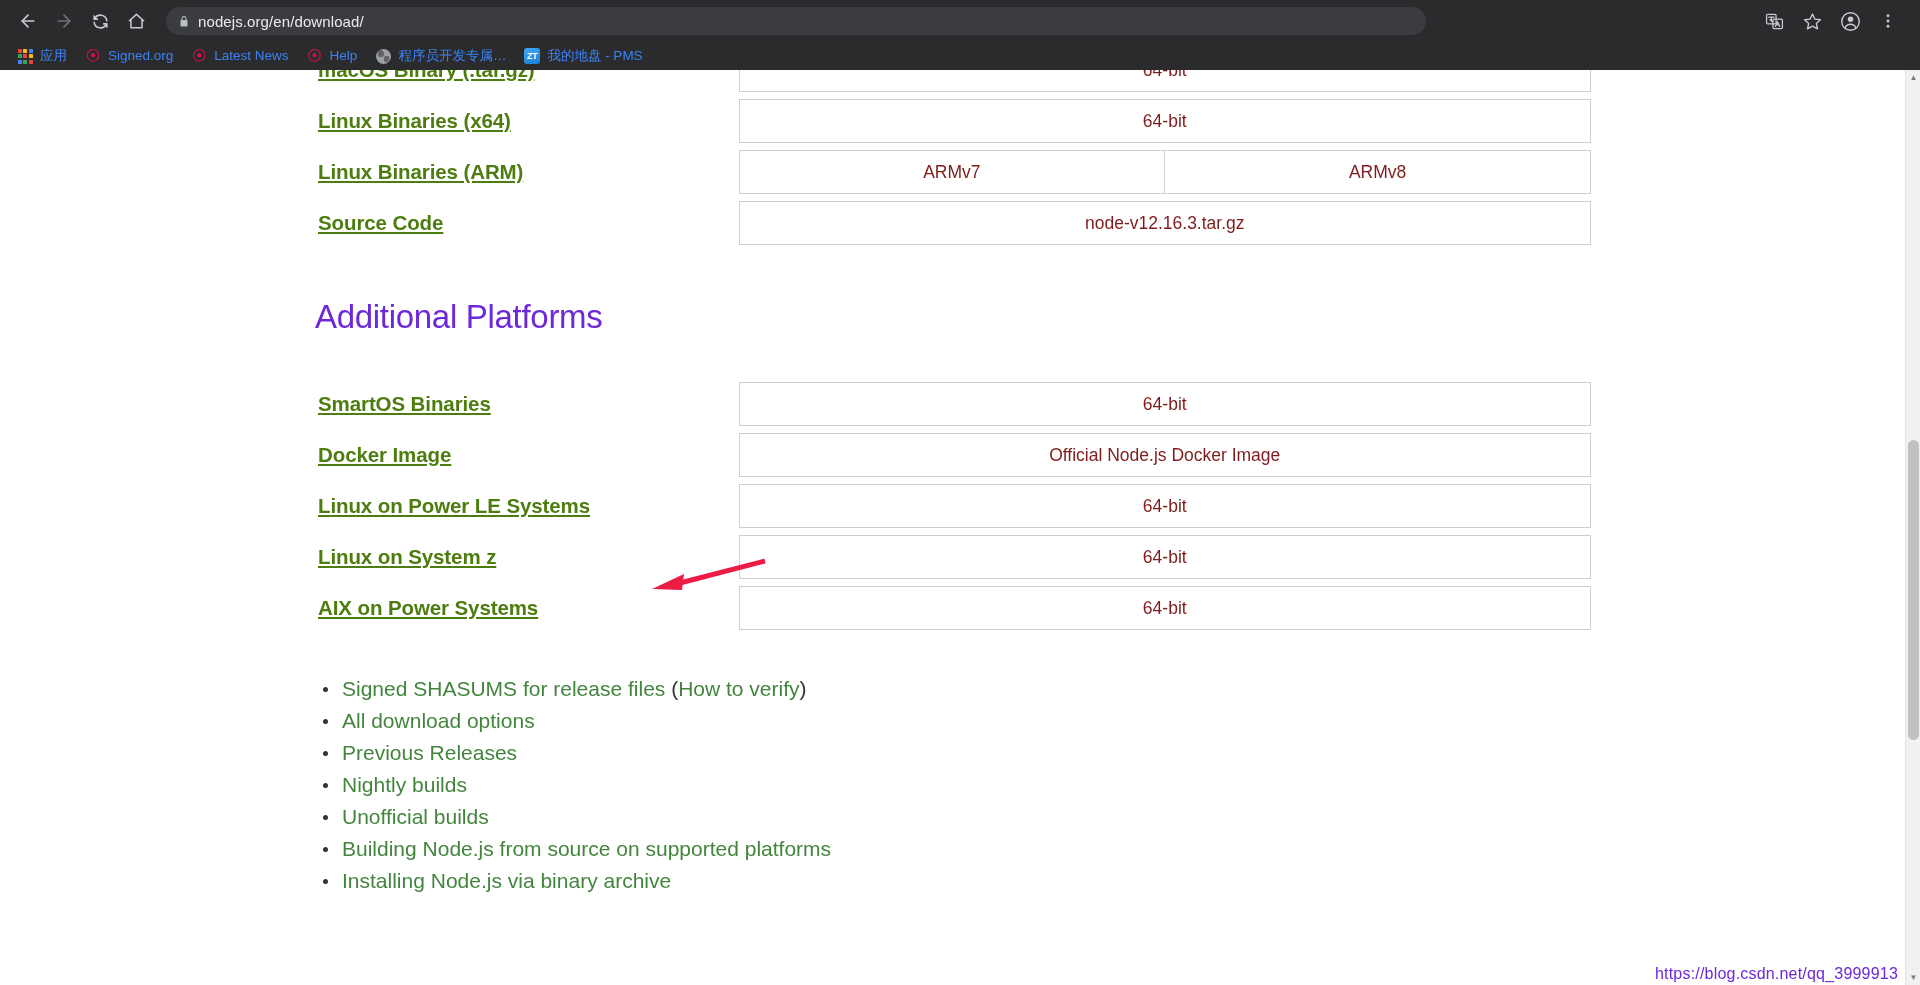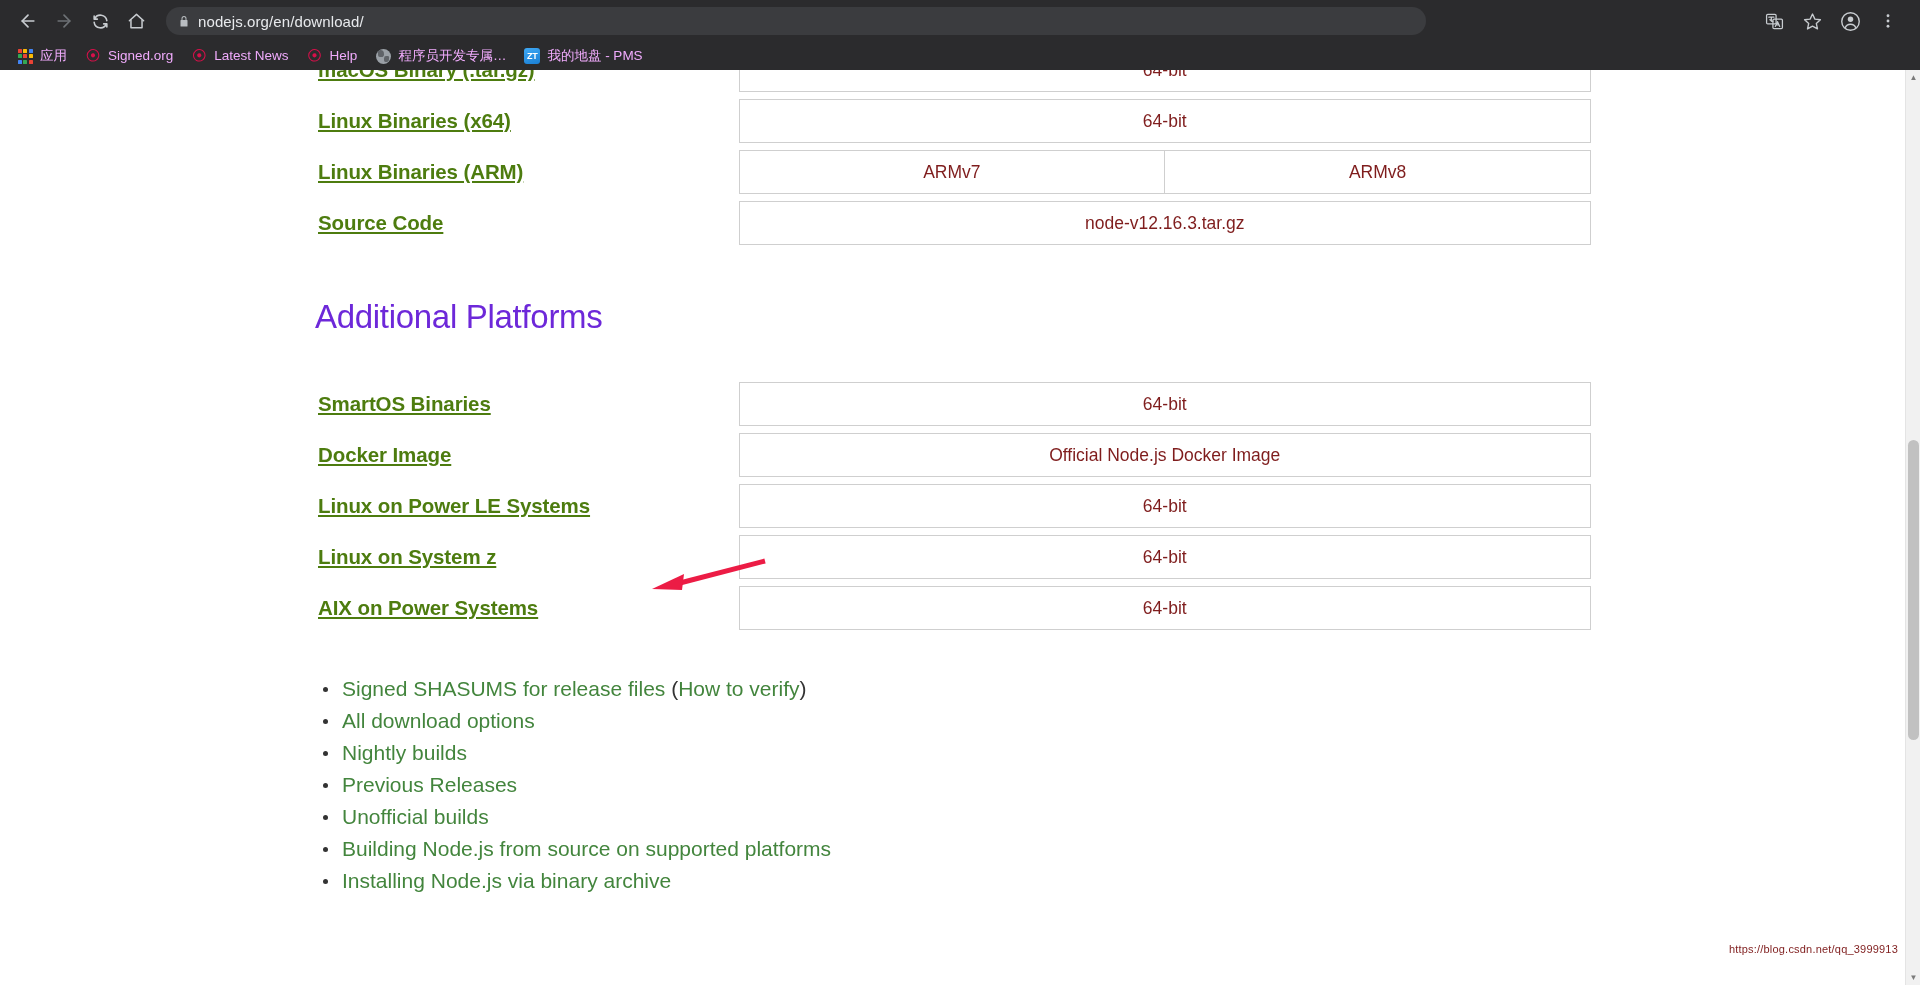--- a/index.html
+++ b/index.html
@@ -74,21 +74,21 @@
   }
   .bm {
     display:flex;
     align-items:center;
     gap:7px;
     padding:3px 9px;
     border-radius:4px;
     white-space:nowrap;
   }
   .bm-label {
-    color:#f0abfc;
+    color:#3b82f6;
     font-size:13.5px;
     line-height:16px;
   }
   .bm-ico { width:16px;height:16px;display:flex;align-items:center;justify-content:center;flex:0 0 16px; }
 
   
   .apps-grid { display:grid; grid-template-columns:repeat(3,4px); grid-template-rows:repeat(3,4px); gap:1.5px; }
   .apps-grid i { display:block; width:4px;height:4px;border-radius:0.5px; }
 
   
@@ -208,23 +208,23 @@
   .sb-arrow {
     position:absolute;
     left:0; width:15px; height:15px;
     display:flex;align-items:center;justify-content:center;
     color:#7a7a7a; font-size:8px;
   }
 
   .watermark {
     position:absolute;
     right:22px;
-    bottom:30px;
-    font-size:11px;
-    color:#7f1d1d;
+    bottom:2px;
+    font-size:16px;
+    color:#6d28d9;
     white-space:nowrap;
     letter-spacing:0.2px;
   }
 </style>
 </head>
 <body>
 
 <div class="browser-chrome">
 
   <div class="toolbar">
@@ -429,22 +429,22 @@
           </tr>
         </tbody>
       </table>
     </div>
 
     <ul class="link-list" style="margin-top:43px;">
       <li>
         <a href="#">Signed SHASUMS for release files</a><span class="paren"> (</span><a href="#">How to verify</a><span class="paren">)</span>
       </li>
       <li><a href="#">All download options</a></li>
+      <li><a href="#">Previous Releases</a></li>
       <li><a href="#">Nightly builds</a></li>
-      <li><a href="#">Previous Releases</a></li>
       <li><a href="#">Unofficial builds</a></li>
       <li><a href="#">Building Node.js from source on supported platforms</a></li>
       <li><a href="#">Installing Node.js via binary archive</a></li>
     </ul>
   </div>
 
   <svg class="red-arrow" style="left:640px; top:487px;" width="130" height="40" viewBox="0 0 130 40">
     <path d="M125 4 L36 27" stroke="#ec1c45" stroke-width="5" stroke-linecap="butt" fill="none"></path>
     <path d="M12 32 L44 17 L42 33 Z" fill="#ec1c45"></path>
   </svg>

